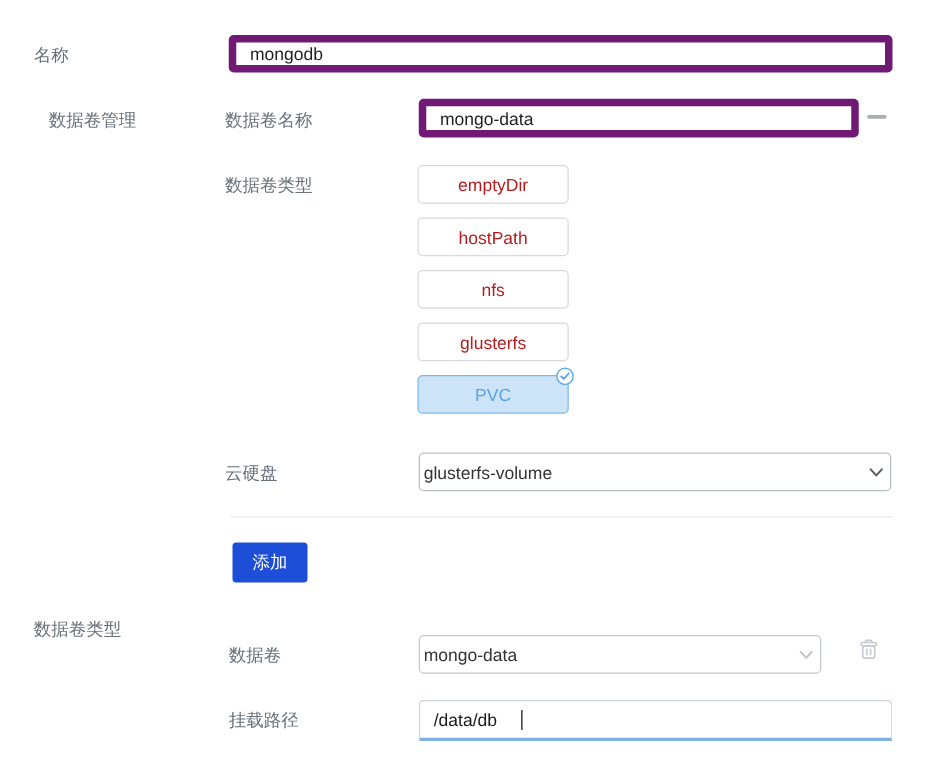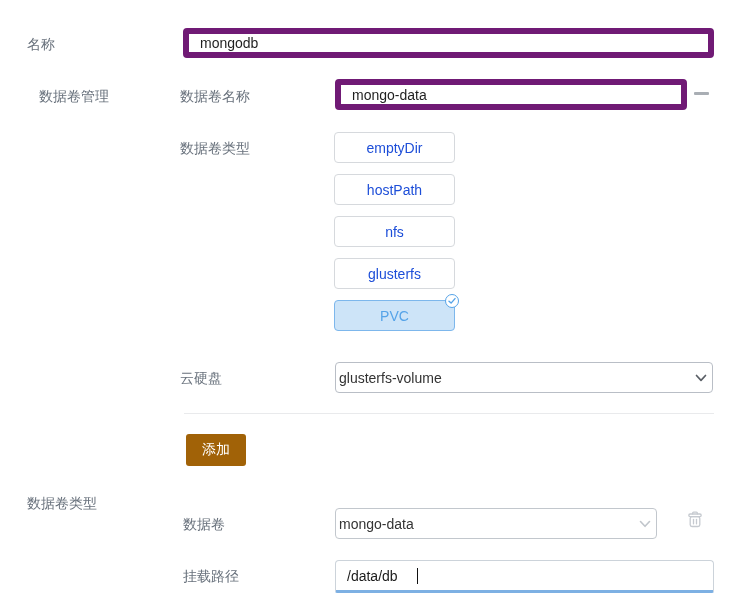--- a/index.html
+++ b/index.html
@@ -16,40 +16,40 @@
     font-family:"Liberation Sans","DejaVu Sans",sans-serif;
     font-size:14px;color:#1f1f1f;padding:0 11px;
   }
   .minus-btn{
     position:absolute;left:694px;top:86px;width:17px;height:15px;
     display:flex;align-items:center;cursor:pointer;background:transparent;border:none;padding:0;
   }
   .minus-bar{width:15px;height:2.5px;background:#a9aeb4;border-radius:1px;}
   .type-btn{
     position:absolute;left:334px;width:121px;height:31px;box-sizing:border-box;
-    background:#fff;border:1px solid #d6d9dd;border-radius:4px;color:#1d4ed8;
+    background:#fff;border:1px solid #d6d9dd;border-radius:4px;color:#b91c1c;
     font-size:14px;display:flex;align-items:center;justify-content:center;cursor:pointer;
     font-family:"Liberation Sans","DejaVu Sans",sans-serif;
   }
   .type-btn.selected{background:#cde4f8;border-color:#7db7ec;color:#55a3e8;}
   .check-badge{
     position:absolute;left:445px;top:294px;width:14px;height:14px;box-sizing:border-box;
     background:#fff;border:1.5px solid #55a3e8;border-radius:50%;
     display:flex;align-items:center;justify-content:center;
   }
   .select-box{
     position:absolute;box-sizing:border-box;background:#fff;
     border:1px solid #c2c7cd;border-radius:4px;display:flex;align-items:center;
     padding:0 3px;font-size:14px;color:#333;cursor:pointer;
   }
   .select-box .chevron{margin-left:auto;display:flex;align-items:center;}
   .divider{position:absolute;left:184px;top:413px;width:530px;height:1px;background:#e9eaec;}
   .add-btn{
     position:absolute;left:186px;top:434px;width:60px;height:32px;
-    background:#a16207;color:#fff;border:none;border-radius:3px;font-size:14px;
+    background:#1d4ed8;color:#fff;border:none;border-radius:3px;font-size:14px;
     font-family:"Liberation Sans","DejaVu Sans",sans-serif;cursor:pointer;
     display:flex;align-items:center;justify-content:center;
   }
   .trash-btn{
     position:absolute;left:684px;top:509px;width:22px;height:22px;background:transparent;
     border:none;padding:0;cursor:pointer;color:#c6cad0;display:flex;align-items:center;justify-content:center;
   }
   .mount-input{
     position:absolute;left:335px;top:560px;width:379px;height:33px;box-sizing:border-box;
     background:#fff;border:1px solid #ccd3da;border-bottom:3px solid #7db0e3;

